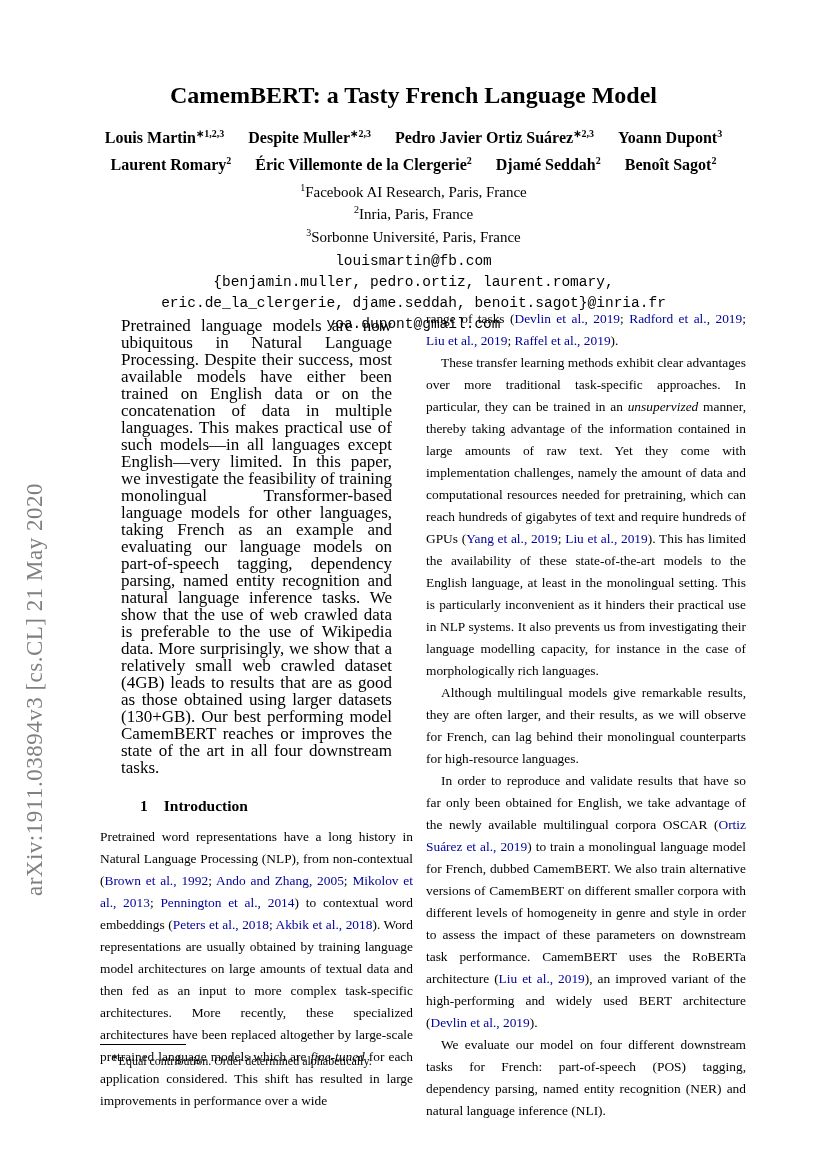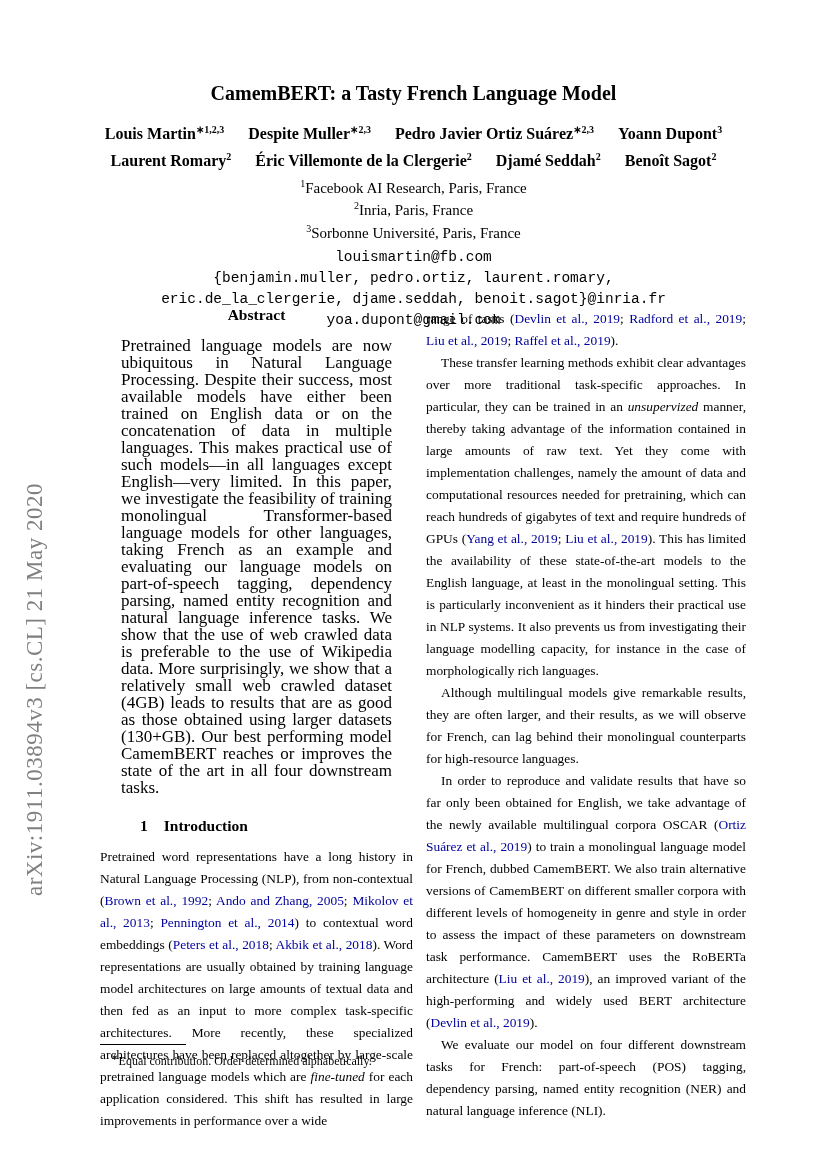--- a/index.html
+++ b/index.html
@@ -28,21 +28,21 @@
 
   
   .header {
     position: absolute;
     top: 82px;
     left: 0;
     width: 100%;
     text-align: center;
   }
   .title {
-    font-size: 20px;
+    font-size: 24px;
     font-weight: bold;
     margin: 0 0 14px 0;
   }
   .authors-line {
     font-size: 16px;
     font-weight: bold;
     line-height: 22px;
   }
   .author { margin: 0 12px; white-space: nowrap; }
   .authors-line sup, .affil sup { font-size: 10px; font-weight: normal; }
@@ -146,21 +146,20 @@
 
     <div class="emails">
       <div>louismartin@fb.com</div>
       <div>{benjamin.muller, pedro.ortiz, laurent.romary,</div>
       <div>eric.de_la_clergerie, djame.seddah, benoit.sagot}@inria.fr</div>
       <div>yoa.dupont@gmail.com</div>
     </div>
   </div>
 
   <div class="col-left">
-    <div class="abstract-heading">Abstract</div>
     <div class="abstract-body">Pretrained language models are now ubiquitous in Natural Language Processing. Despite their success, most available models have either been trained on English data or on the concatenation of data in multiple languages. This makes practical use of such models—in all languages except English—very limited. In this paper, we investigate the feasibility of training monolingual Transformer-based language models for other languages, taking French as an example and evaluating our language models on part-of-speech tagging, dependency parsing, named entity recognition and natural language inference tasks. We show that the use of web crawled data is preferable to the use of Wikipedia data. More surprisingly, we show that a relatively small web crawled dataset (4GB) leads to results that are as good as those obtained using larger datasets (130+GB). Our best performing model CamemBERT reaches or improves the state of the art in all four downstream tasks.</div>
 
     <div class="section-heading">
       <span class="section-number">1</span><span>Introduction</span>
     </div>
 
     <div>
         <p class="para">Pretrained word representations have a long history in Natural Language Processing (NLP), from non-contextual (<span class="cite">Brown et al., 1992</span>; <span class="cite">Ando and Zhang, 2005</span>; <span class="cite">Mikolov et al., 2013</span>; <span class="cite">Pennington et al., 2014</span>) to contextual word embeddings (<span class="cite">Peters et al., 2018</span>; <span class="cite">Akbik et al., 2018</span>). Word representations are usually obtained by training language model architectures on large amounts of textual data and then fed as an input to more complex task-specific architectures. More recently, these specialized architectures have been replaced altogether by large-scale pretrained language models which are <span class="em">fine-tuned</span> for each application considered. This shift has resulted in large improvements in performance over a wide</p>
       </div>
   </div>

